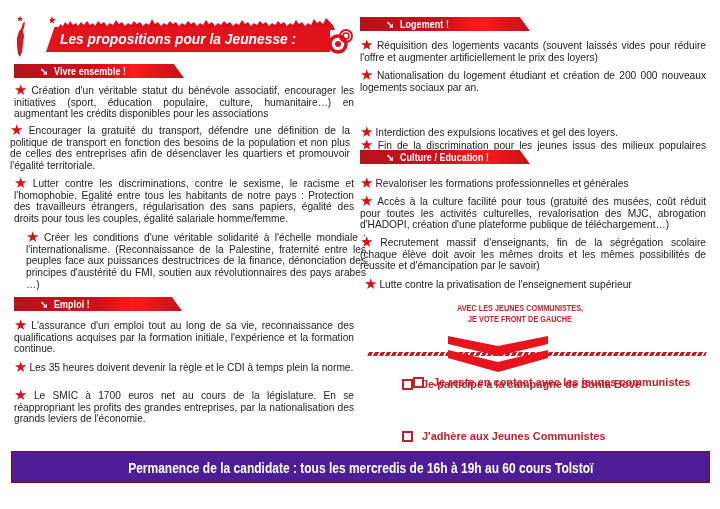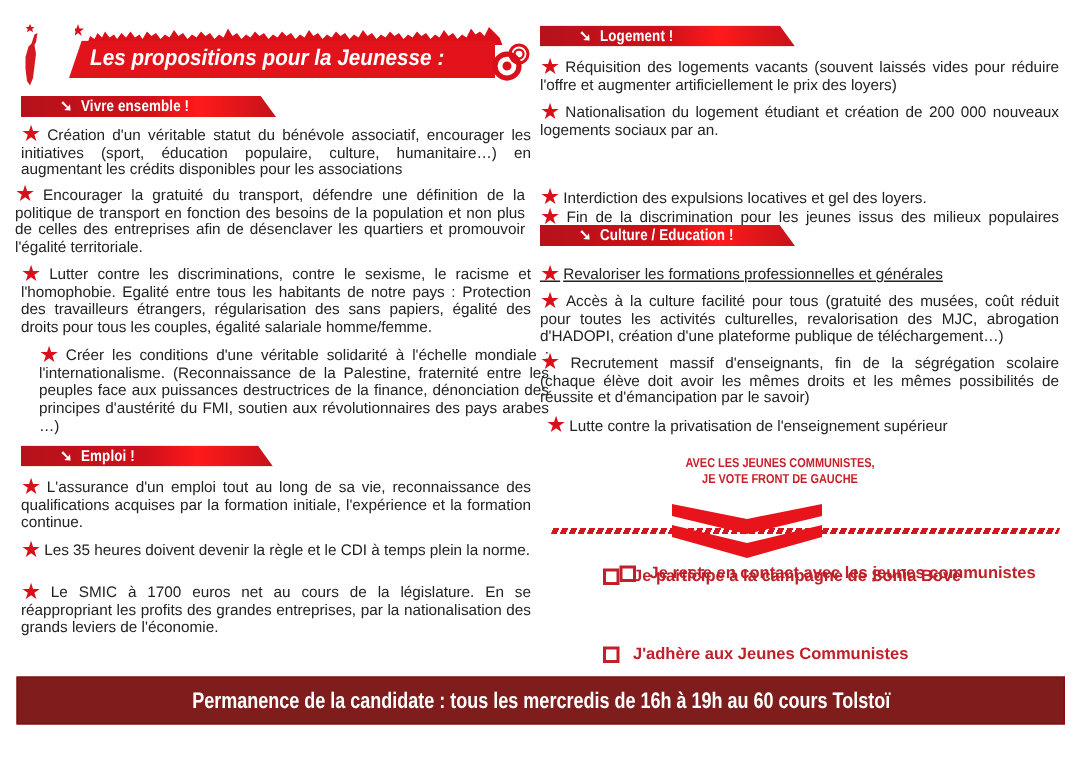--- a/index.html
+++ b/index.html
@@ -74,21 +74,21 @@
     width: 11px; height: 11px; border: 2.5px solid #c0202a; background: #fff;
     margin-right: 9px; flex-shrink: 0;
   }
   .check-label {
     color: #c0202a; font-weight: bold; font-size: 11px; white-space: nowrap;
   }
 
   
   .bottom-banner {
     left: 11px; top: 451px; width: 699px; height: 32px;
-    background: #7f1d1d;
+    background: #4c1d95;
     border: 1px solid #8a0a0e;
     display: flex; align-items: center; justify-content: center;
   }
   .bottom-text {
     color: #fff; font-weight: bold; font-size: 15px;
     transform: scaleX(0.8); transform-origin: center; white-space: nowrap;
     letter-spacing: 0px;
   }
 </style>
 </head>
@@ -163,21 +163,21 @@
 </div>
 <div class="abs item" style="left:360px; top:127px; width:346px;">
   <span class="star">★</span><span>Interdiction des expulsions locatives et gel des loyers.</span>
 </div>
 
 <div class="abs sec-header" style="left:360px; top:150px; width:170px;">
   <span class="arrow">➘</span>
   <span class="label">Culture / Education !</span>
 </div>
 
-<div class="abs item" style="left:360px; top:178px; width:346px;text-decoration:underline;">
+<div class="abs item" style="left:360px; top:178px; width:346px;">
   <span class="star">★</span><span>Revaloriser les formations professionnelles et générales</span>
 </div>
 <div class="abs item" style="left:360px; top:196px; width:346px;">
   <span class="star">★</span><span>Accès à la culture facilité pour tous (gratuité des musées, coût réduit pour toutes les activités culturelles, revalorisation des MJC, abrogation d'HADOPI, création d'une plateforme publique de téléchargement…)</span>
 </div>
 <div class="abs item" style="left:360px; top:237px; width:346px;">
   <span class="star">★</span><span>Recrutement massif d'enseignants, fin de la ségrégation scolaire (chaque élève doit avoir les mêmes droits et les mêmes possibilités de réussite et d'émancipation par le savoir)</span>
 </div>
 <div class="abs item" style="left:364px; top:279px; width:346px;">
   <span class="star">★</span><span>Lutte contre la privatisation de l'enseignement supérieur</span>

